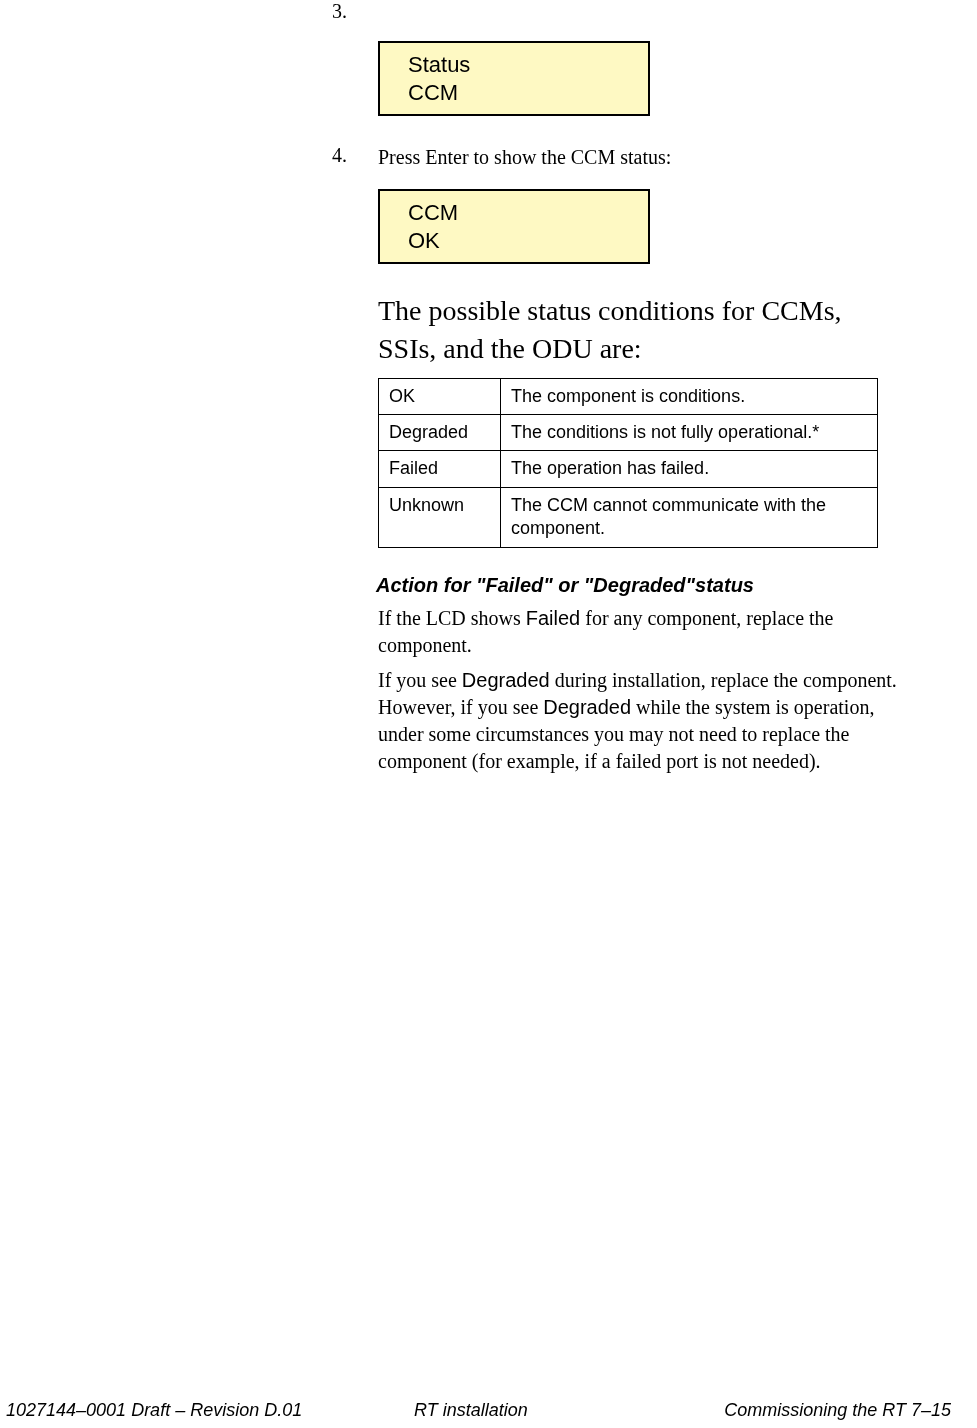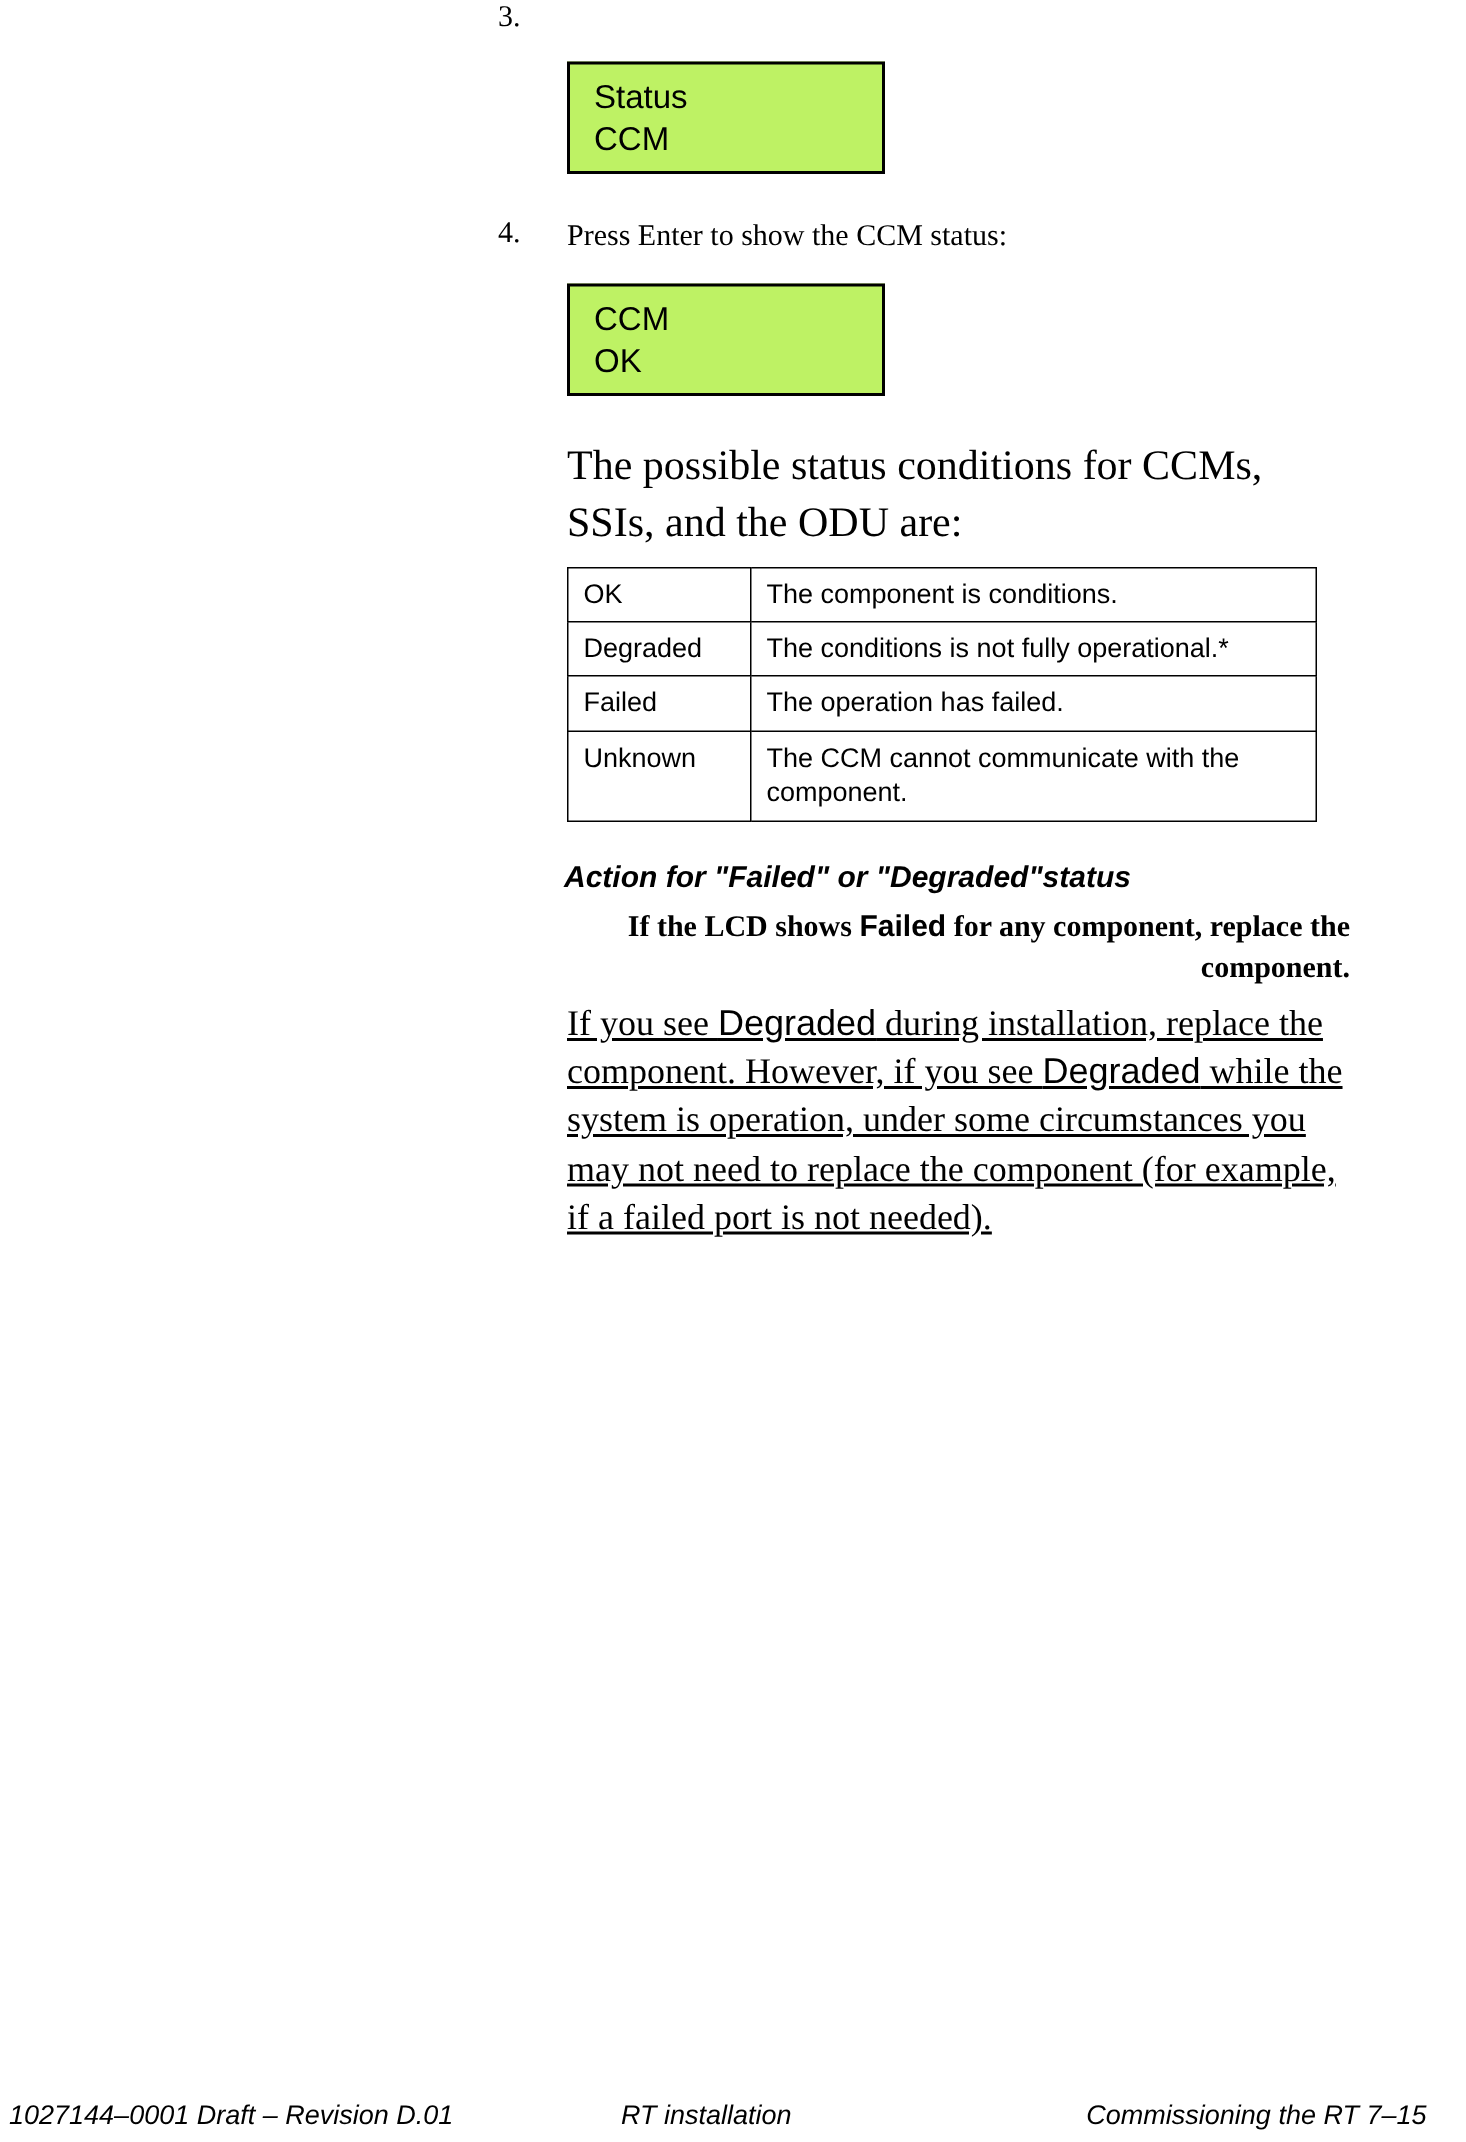--- a/index.html
+++ b/index.html
@@ -32,23 +32,23 @@
     }
     .step-text {
       font-size: 20px;
       line-height: 1.35;
     }
     .step-content-indent {
       margin-left: 46px;
     }
     .lcd-box {
       border: 2.5px solid #000;
-      background: #bef264;
-      width: 212px;
-      padding: 8px 16px;
+      background: #fef9c3;
+      width: 272px;
+      padding: 8px 28px;
       margin-top: 8px;
       margin-bottom: 28px;
       font-family: Helvetica, Arial, sans-serif;
       font-size: 22px;
       line-height: 1.25;
     }
     .body-text {
       font-size: 28px;
       line-height: 1.35;
       margin-bottom: 8px;
@@ -72,30 +72,28 @@
     }
     .section-heading {
       font-family: Helvetica, Arial, sans-serif;
       font-weight: bold;
       font-style: italic;
       font-size: 20px;
       margin-bottom: 8px;
       margin-left: -2px;
     }
     .bold-text {
-      font-weight: bold;
+      font-weight: normal;
       font-size: 20px;
       line-height: 1.35;
       margin-bottom: 8px;
-      text-align: right;
     }
     .para {
-      font-size: 24px;
+      font-size: 20px;
       line-height: 1.35;
-      text-decoration: underline;
     }
     .sans-inline {
       font-family: Helvetica, Arial, sans-serif;
     }
     .footer {
       position: absolute;
       bottom: 28px;
       left: 0;
       width: 977px;
       display: flex;

